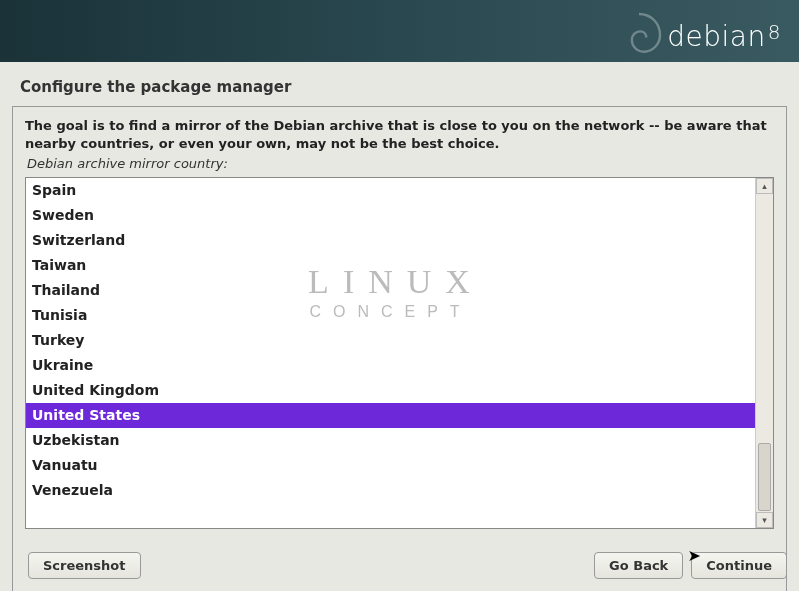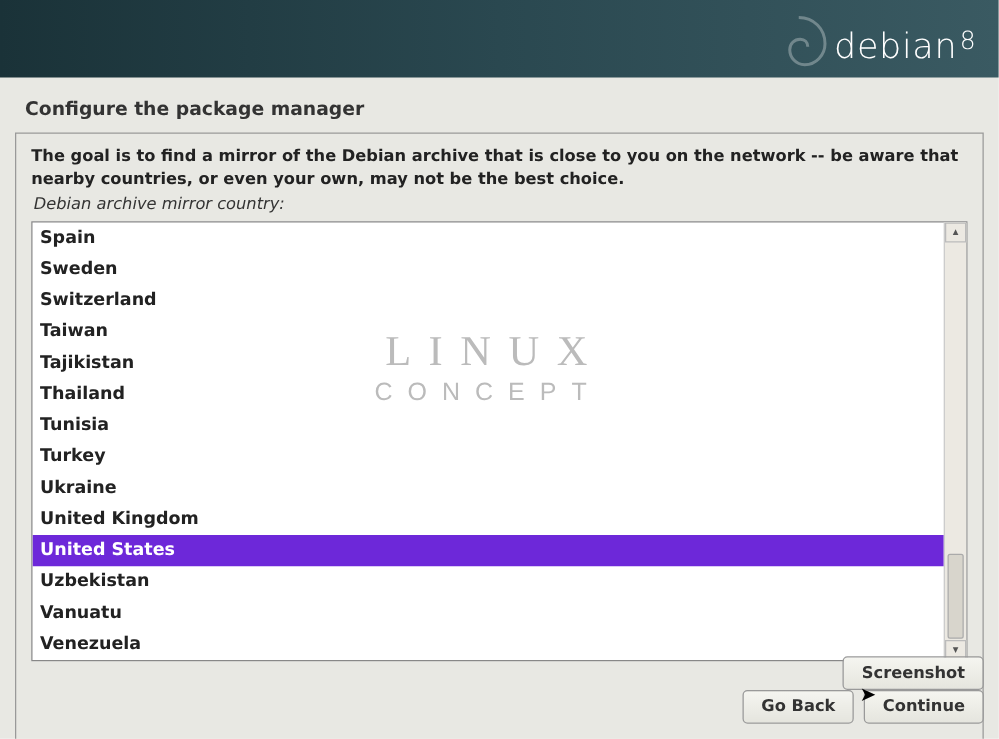--- a/index.html
+++ b/index.html
@@ -92,21 +92,21 @@
     .watermark .line1 {
       font-family: Georgia, serif;
       font-size: 34px;
       letter-spacing: 14px;
       color: #bbb;
       font-weight: 300;
       margin-left: 11px;
     }
     .watermark .line2 {
       font-family: Arial, sans-serif;
-      font-size: 20px;
+      font-size: 16px;
       letter-spacing: 12px;
       color: #bbb;
       margin-top: 2px;
     }
     .list-item {
       font-size: 14px;
       font-weight: bold;
       color: #222;
       padding: 2px 6px;
       line-height: 1.5;
@@ -149,22 +149,21 @@
       cursor: pointer;
     }
     .footer {
       position: absolute;
       bottom: 0;
       left: 0;
       right: 0;
       padding: 10px 12px 12px 28px;
       display: flex;
       justify-content: space-between;
-      align-items: flex-end;
-      flex-direction: column;
+      align-items: flex-start;
     }
     .btn {
       background: linear-gradient(#f5f5f0, #e5e5de);
       border: 1px solid #999;
       border-radius: 4px;
       padding: 5px 14px;
       font-size: 13px;
       font-weight: bold;
       color: #333;
       cursor: pointer;
@@ -203,21 +202,20 @@
   <div class="listbox-wrapper">
     <div class="listbox" id="listbox">
       <div class="watermark">
         <div class="line1">LINUX</div>
         <div class="line2">CONCEPT</div>
       </div>
     <div class="list-item">Spain</div>
         <div class="list-item">Sweden</div>
         <div class="list-item">Switzerland</div>
         <div class="list-item">Taiwan</div>
-        <div class="list-item">Tajikistan</div>
         <div class="list-item">Thailand</div>
         <div class="list-item">Tunisia</div>
         <div class="list-item">Turkey</div>
         <div class="list-item">Ukraine</div>
         <div class="list-item">United Kingdom</div>
         <div class="list-item selected">United States</div>
         <div class="list-item">Uzbekistan</div>
         <div class="list-item">Vanuatu</div>
         <div class="list-item">Venezuela</div>
       </div>

